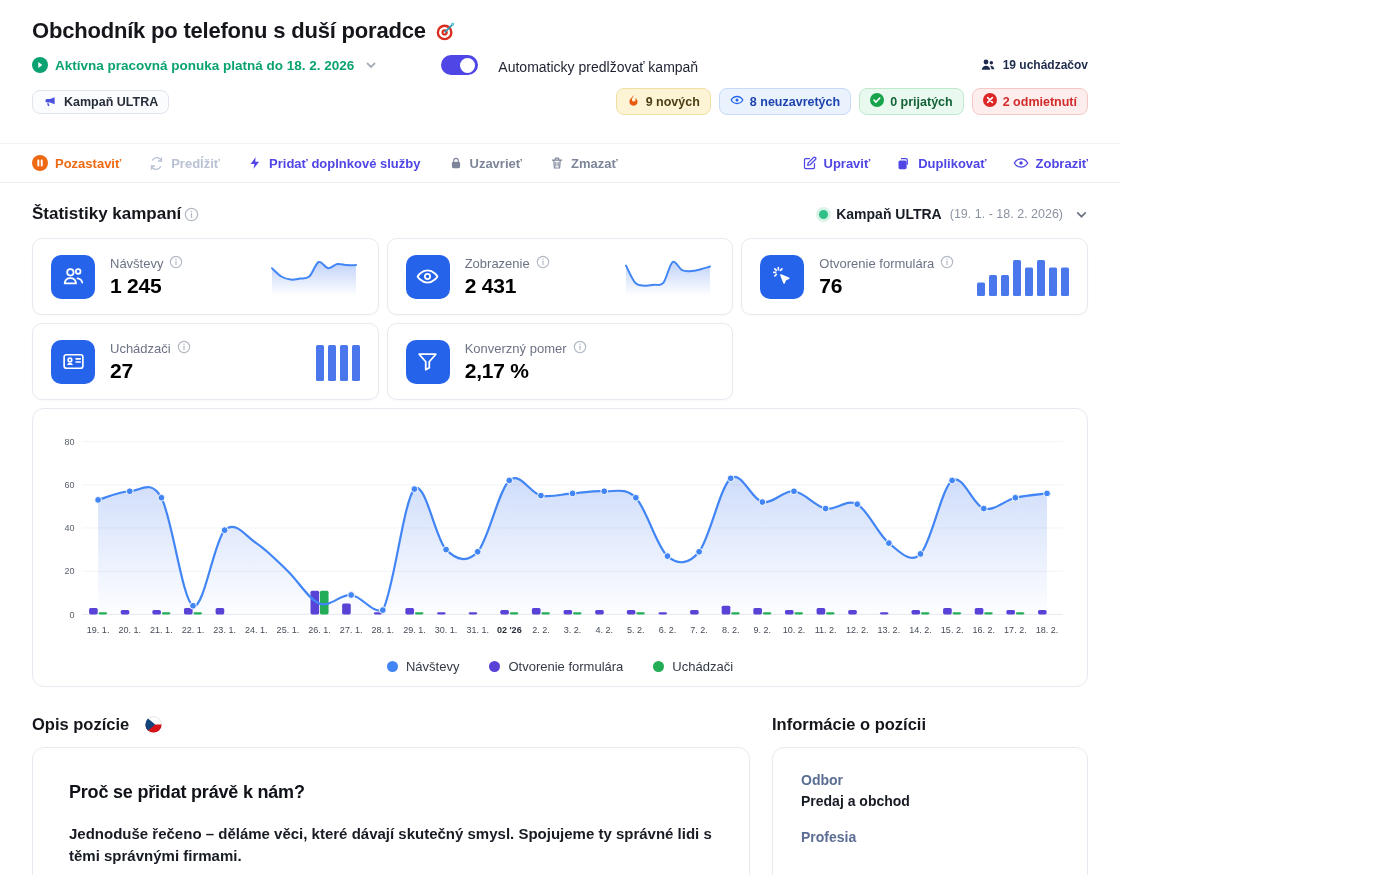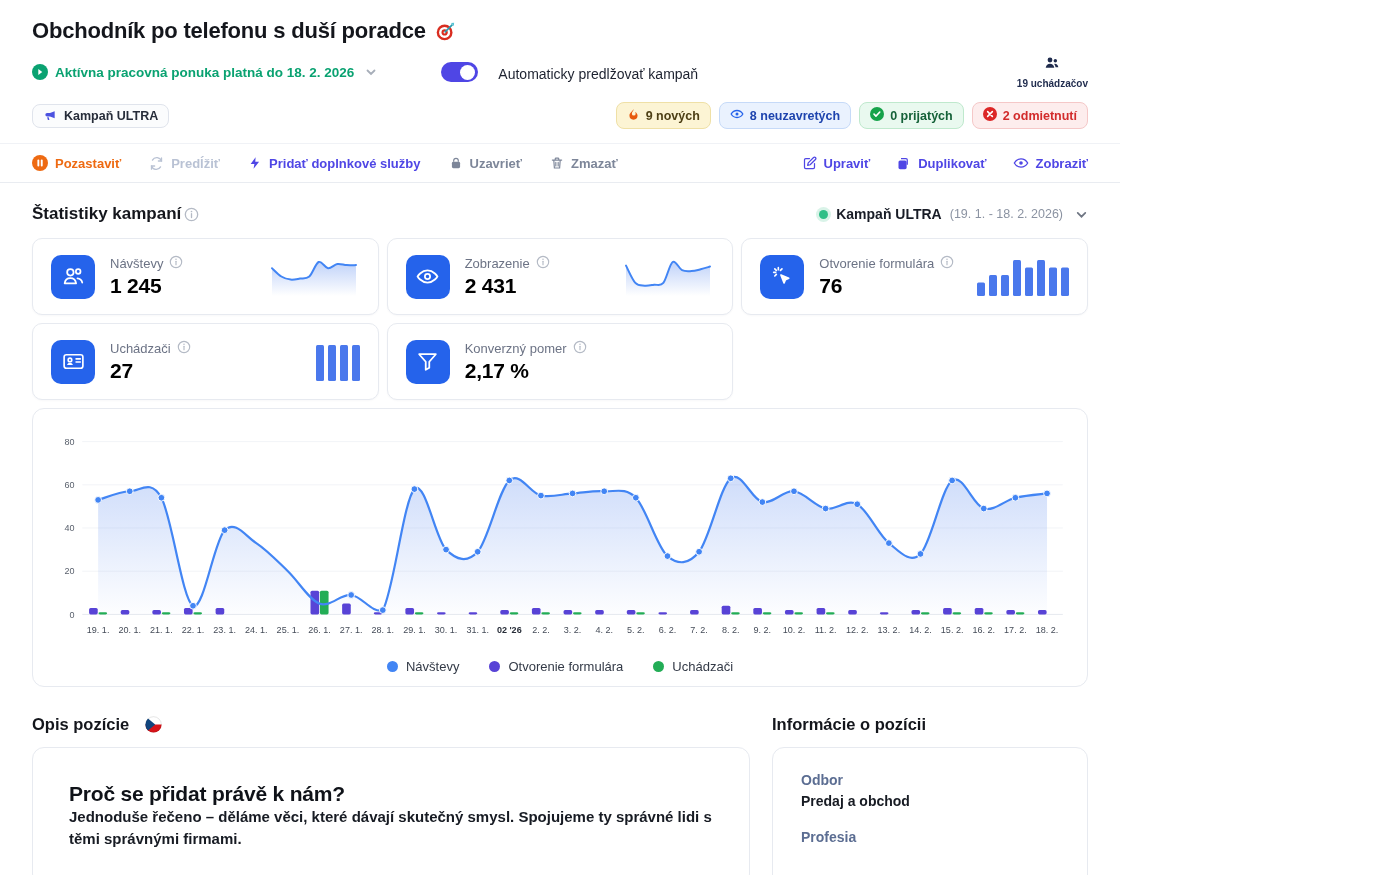--- a/index.html
+++ b/index.html
@@ -12,34 +12,34 @@
   .title-row { display:flex; align-items:center; gap:9px; }
   .title-row h1 { font-size:22px; font-weight:700; letter-spacing:-0.2px; color:#14161c; }
 
   .status-row { display:flex; align-items:center; margin-top:11px; }
   .status-pill { display:flex; align-items:center; gap:7px; color:#0aa271; font-weight:700; font-size:13.5px; cursor:pointer; }
   .chev { color:#a7aeb9; margin-left:4px; display:flex; }
   .toggle-group { display:flex; align-items:flex-end; gap:20px; margin-left:64px; cursor:pointer; }
   .switch { width:37px; height:20px; border-radius:11px; background:#4f46e5; position:relative; flex:0 0 auto; }
   .switch .knob { position:absolute; top:2.5px; right:3px; width:15px; height:15px; border-radius:50%; background:#fff; }
   .toggle-label { font-size:14px; color:#1d2230; font-weight:500; }
-  .applicants { margin-left:auto; display:flex; align-items:center; gap:7px; color:#1f2b4d; font-weight:700; font-size:10px;flex-direction:column; }
+  .applicants { margin-left:auto; display:flex; align-items:center; gap:7px; color:#1f2b4d; font-weight:700; font-size:12px; }
 
   .chip-row { display:flex; align-items:center; margin-top:13px; }
   .chip { display:flex; align-items:center; gap:7px; border:1px solid #e0e4ec; background:#fbfcfd; border-radius:8px;
           padding:4px 10px; font-size:12.5px; font-weight:600; color:#272d3a; }
   .badges { margin-left:auto; display:flex; gap:8px; }
   .badge { display:flex; align-items:center; gap:6px; font-size:12.5px; font-weight:700; border-radius:8px; padding:4px 10px; border:1px solid transparent; cursor:pointer; }
   .badge--new      { background:#fcf4d4; border-color:#efe0a6; color:#4d3f15; }
   .badge--open     { background:#eaf2fe; border-color:#c6daf8; color:#1e44ae; }
   .badge--accepted { background:#e9f9ef; border-color:#bfe9cd; color:#156239; }
   .badge--rejected { background:#fdeded; border-color:#f5c8c8; color:#d22b2b; }
 
   
-  .toolbar { margin-top:14px; border-top:1px solid #f0f2f6; border-bottom:1px solid #e9ecf1;
+  .toolbar { margin-top:28px; border-top:1px solid #f0f2f6; border-bottom:1px solid #e9ecf1;
              padding:11px 32px; display:flex; align-items:flex-end; }
   .tool-left { display:flex; align-items:center; gap:28px; }
   .tool-right { margin-left:auto; display:flex; align-items:center; gap:26px; }
   .tbtn { display:flex; align-items:center; gap:7px; font-size:13px; font-weight:700; cursor:pointer; background:none; border:none; font-family:inherit; }
   .tbtn--orange { color:#ee6a12; }
   .tbtn--disabled { color:#b9c2d4; cursor:default; }
   .tbtn--indigo { color:#4f46e5; }
   .tbtn--gray { color:#7d8699; }
 
   
@@ -63,21 +63,21 @@
   
   .chart-card { margin:8px 32px 0; border:1px solid #e7eaf0; border-radius:12px; background:#fff; padding:20px 10px 12px; }
   .legend { display:flex; justify-content:center; gap:30px; margin-top:4px; }
   .legend-item { display:flex; align-items:center; gap:8px; font-size:13px; color:#333a47; font-weight:500; }
   .legend-dot { width:11px; height:11px; border-radius:50%; }
 
   
   .bottom { margin-top:28px; padding:0 32px; display:grid; grid-template-columns:1fr 316px; gap:22px; align-items:start; }
   .sec-title { display:flex; align-items:center; gap:16px; font-size:16.5px; font-weight:700; color:#14161c; margin-bottom:13px; }
   .desc-card { border:1px solid #e7eaf0; border-radius:12px; padding:34px 36px; background:#fff; min-height:120px; }
-  .desc-card h3 { font-size:21px; font-weight:800; color:#0f1218; letter-spacing:-0.2px; }
+  .desc-card h3 { font-size:18px; font-weight:800; color:#0f1218; margin-bottom:20px; letter-spacing:-0.2px; }
   .desc-card p { font-size:15px; font-weight:700; color:#171b23; line-height:1.5; }
   .info-card { border:1px solid #e7eaf0; border-radius:12px; padding:24px 28px; background:#fff; min-height:120px; }
   .info-field { margin-bottom:20px; }
   .info-field .flbl { font-size:14px; font-weight:700; color:#5b6d92; margin-bottom:5px; }
   .info-field .fval { font-size:14px; font-weight:600; color:#171b23; }
 
   svg.ic { display:block; }
 </style>
 </head>
 <body>

